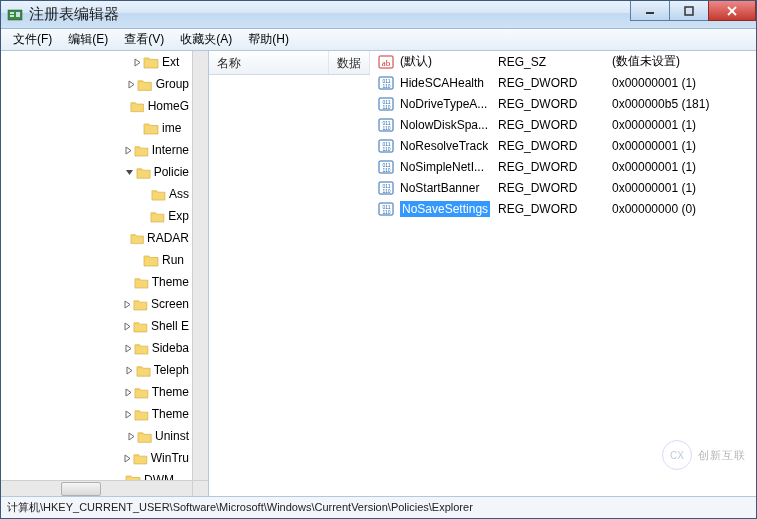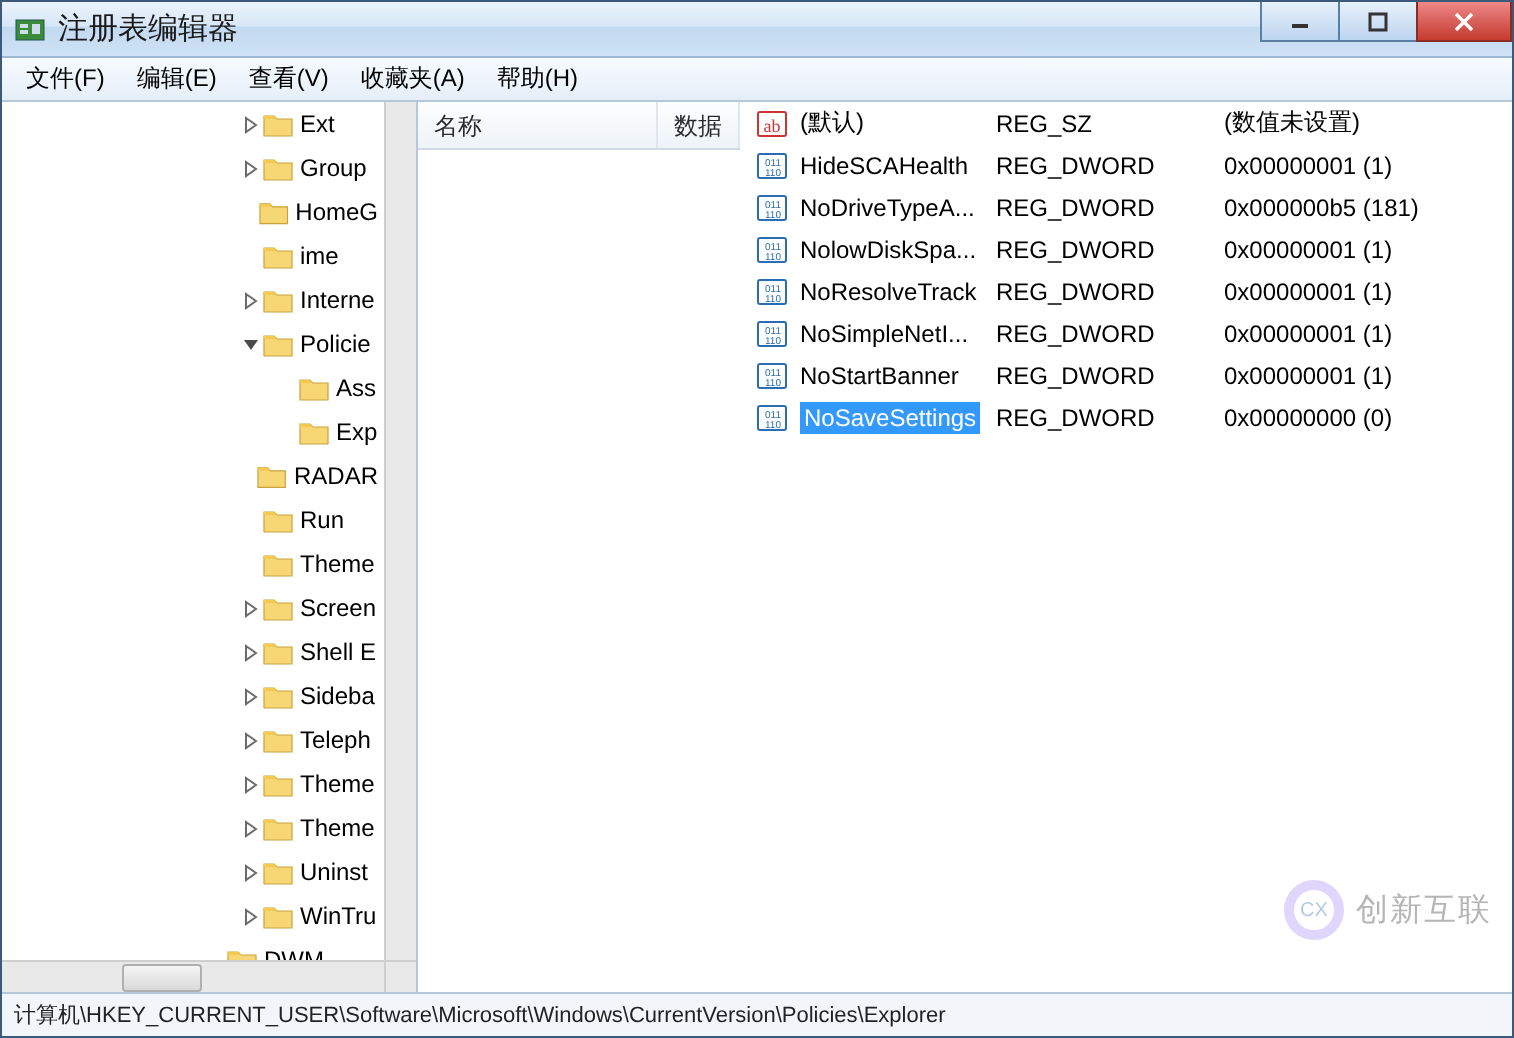--- a/index.html
+++ b/index.html
@@ -37,22 +37,22 @@
   .list-body { flex:1; overflow:auto; }
   .list-row { height:21px; display:flex; align-items:center; }
   .cell { padding:0 8px; display:flex; align-items:center; gap:6px; overflow:hidden; text-overflow:ellipsis; white-space:nowrap; }
   .cell.name { width:120px; }
   .cell.type { width:114px; }
   .cell.data { flex:1; }
   .val-icon { width:16px; height:16px; flex:0 0 16px; }
   .selected .cell.name .lbl { background:#3399ff; color:#fff; padding:1px 2px; }
   .statusbar { height:22px; border-top:1px solid #b6c7da; background:#f2f6fb; display:flex; align-items:center; padding:0 6px; font-size:11px; color:#222; }
   .watermark { position:absolute; right:10px; bottom:26px; opacity:0.55; display:flex; align-items:center; gap:6px; pointer-events:none; }
-  .watermark .logo { width:30px; height:30px; border:5px solid #c4b5fd; border-radius:50%; display:flex; align-items:center; justify-content:center; color:#7aa0c4; font-weight:normal; font-size:10px; }
-  .watermark .txt { font-size:16px; color:#7a7a7a; letter-spacing:1px;font-family:Liberation Serif, serif; }
+  .watermark .logo { width:30px; height:30px; border:1px solid #c4b5fd; border-radius:50%; display:flex; align-items:center; justify-content:center; color:#7aa0c4; font-weight:normal; font-size:10px; }
+  .watermark .txt { font-size:11px; color:#7a7a7a; letter-spacing:1px;font-family:Liberation Serif, serif; }
 </style>
 </head>
 <body>
 
 <div class="window">
 
   <div class="titlebar">
     <span class="app-icon">
       <svg viewBox="0 0 16 16">
           <rect x="1" y="3" width="14" height="10" fill="#3a8b3a" stroke="#255" stroke-width="0.5"></rect>
@@ -88,21 +88,21 @@
     <span class="menu-item">查看(V)</span>
     <span class="menu-item">收藏夹(A)</span>
     <span class="menu-item">帮助(H)</span>
   </div>
 
   <div class="content">
 
     <div class="tree-pane">
       <div class="tree-scroll">
         <div class="tree" id="tree-container">
-            <ul style="padding-left: 4px;">
+            <ul style="padding-left: 16px;">
               <li>
                 <span class="tree-indent" style="width: 114px;"></span>
                 <span class="expander">
                   <svg width="9" height="9">
                     <path d="M2 1 L7 4.5 L2 8 Z" fill="none" stroke="#6b6b6b" stroke-width="1"></path>
                   </svg>
                 </span>
                 <span class="folder-icon"><svg viewBox="0 0 16 14">
                     <path d="M1 3 L6 3 L7.5 4.5 L15 4.5 L15 13 L1 13 Z" fill="#f7d774" stroke="#c9a33a" stroke-width="0.6"></path>
                     <path d="M1 3 L6 3 L7.5 4.5 L1 4.5 Z" fill="#f3c94f"></path>

